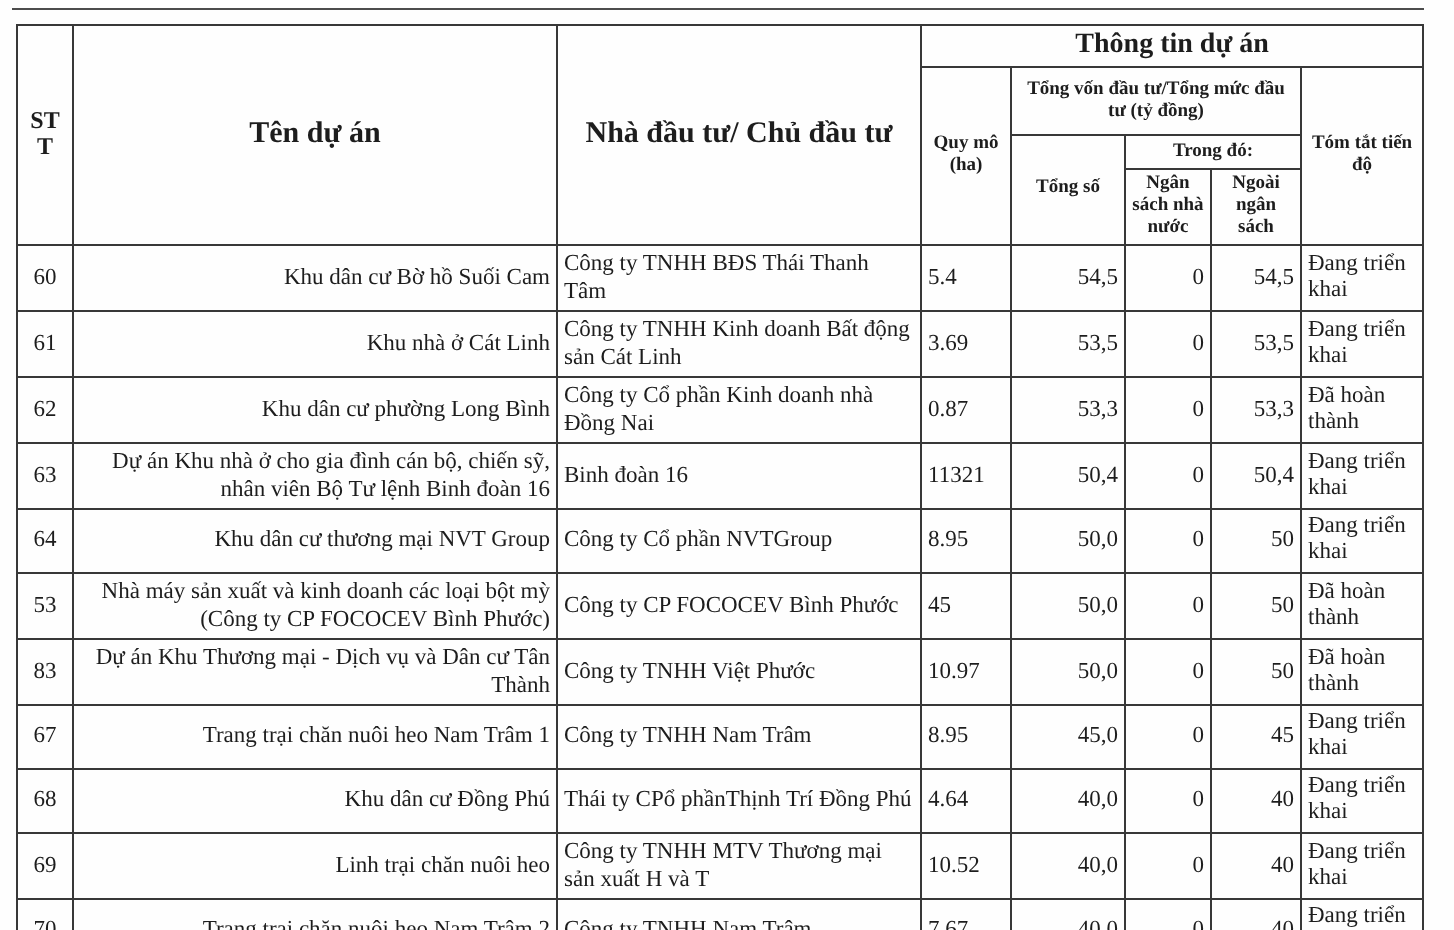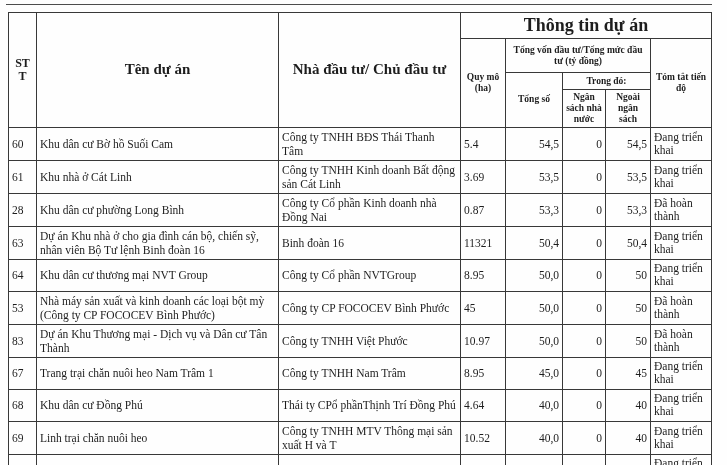--- a/index.html
+++ b/index.html
@@ -16,31 +16,31 @@
   }
   table.doc th, table.doc td {
     border:1px solid #383838;
     padding:2px 3px;
     vertical-align:middle;
     overflow:hidden;
   }
   
   th { font-weight:bold; text-align:center; }
   .th-main { font-size:15px; }
-  .th-big  { font-size:18px; height:14px; padding:1px 2px;text-align:center; }
+  .th-big  { font-size:14px; height:14px; padding:1px 2px;text-align:center; }
   .th-sub  { font-size:9.5px; line-height:1.15; }
   .th-stt  { font-size:12px; word-break:break-all; line-height:1.1; }
   tr.hr2 { height:34px; }
   tr.hr3 { height:17px; }
   tr.hr4 { height:20px; }
   
   td { font-size:11.5px; line-height:1.22; }
   tr.datarow { height:32px; }
-  td.c-stt      { text-align:left; }
-  td.c-name     { text-align:left; padding-left:4px; }
+  td.c-stt      { text-align:center; }
+  td.c-name     { text-align:right; padding-left:4px; }
   td.c-investor { text-align:left; padding-left:4px; }
   td.c-area     { text-align:left; padding-left:3px; }
   td.c-total    { text-align:right; padding-right:4px; }
   td.c-state    { text-align:right; padding-right:4px; }
   td.c-nonbud   { text-align:right; padding-right:2px; }
   td.c-prog     { text-align:left; padding-left:2px; line-height:1.15;margin-left:16px; }
 </style>
 </head>
 <body>
 
@@ -94,21 +94,21 @@
         <td class="c-stt">61</td>
         <td class="c-name">Khu nhà ở Cát Linh</td>
         <td class="c-investor">Công ty TNHH Kinh doanh Bất động sản Cát Linh</td>
         <td class="c-area">3.69</td>
         <td class="c-total">53,5</td>
         <td class="c-state">0</td>
         <td class="c-nonbud">53,5</td>
         <td class="c-prog">Đang triển khai</td>
       </tr>
       <tr class="datarow">
-        <td class="c-stt">28</td>
+        <td class="c-stt">62</td>
         <td class="c-name">Khu dân cư phường Long Bình</td>
         <td class="c-investor">Công ty Cổ phần Kinh doanh nhà Đồng Nai</td>
         <td class="c-area">0.87</td>
         <td class="c-total">53,3</td>
         <td class="c-state">0</td>
         <td class="c-nonbud">53,3</td>
         <td class="c-prog">Đã hoàn thành</td>
       </tr>
       <tr class="datarow">
         <td class="c-stt">63</td>
@@ -166,21 +166,21 @@
         <td class="c-investor">Thái ty CPổ phầnThịnh Trí Đồng Phú</td>
         <td class="c-area">4.64</td>
         <td class="c-total">40,0</td>
         <td class="c-state">0</td>
         <td class="c-nonbud">40</td>
         <td class="c-prog">Đang triển khai</td>
       </tr>
       <tr class="datarow">
         <td class="c-stt">69</td>
         <td class="c-name">Linh trại chăn nuôi heo</td>
-        <td class="c-investor">Công ty TNHH MTV Thông mại sản xuất H và T</td>
+        <td class="c-investor">Công ty TNHH MTV Thương mại sản xuất H và T</td>
         <td class="c-area">10.52</td>
         <td class="c-total">40,0</td>
         <td class="c-state">0</td>
         <td class="c-nonbud">40</td>
         <td class="c-prog">Đang triển khai</td>
       </tr>
       <tr class="datarow">
         <td class="c-stt">70</td>
         <td class="c-name">Trang trại chăn nuôi heo Nam Trâm 2</td>
         <td class="c-investor">Công ty TNHH Nam Trâm</td>

